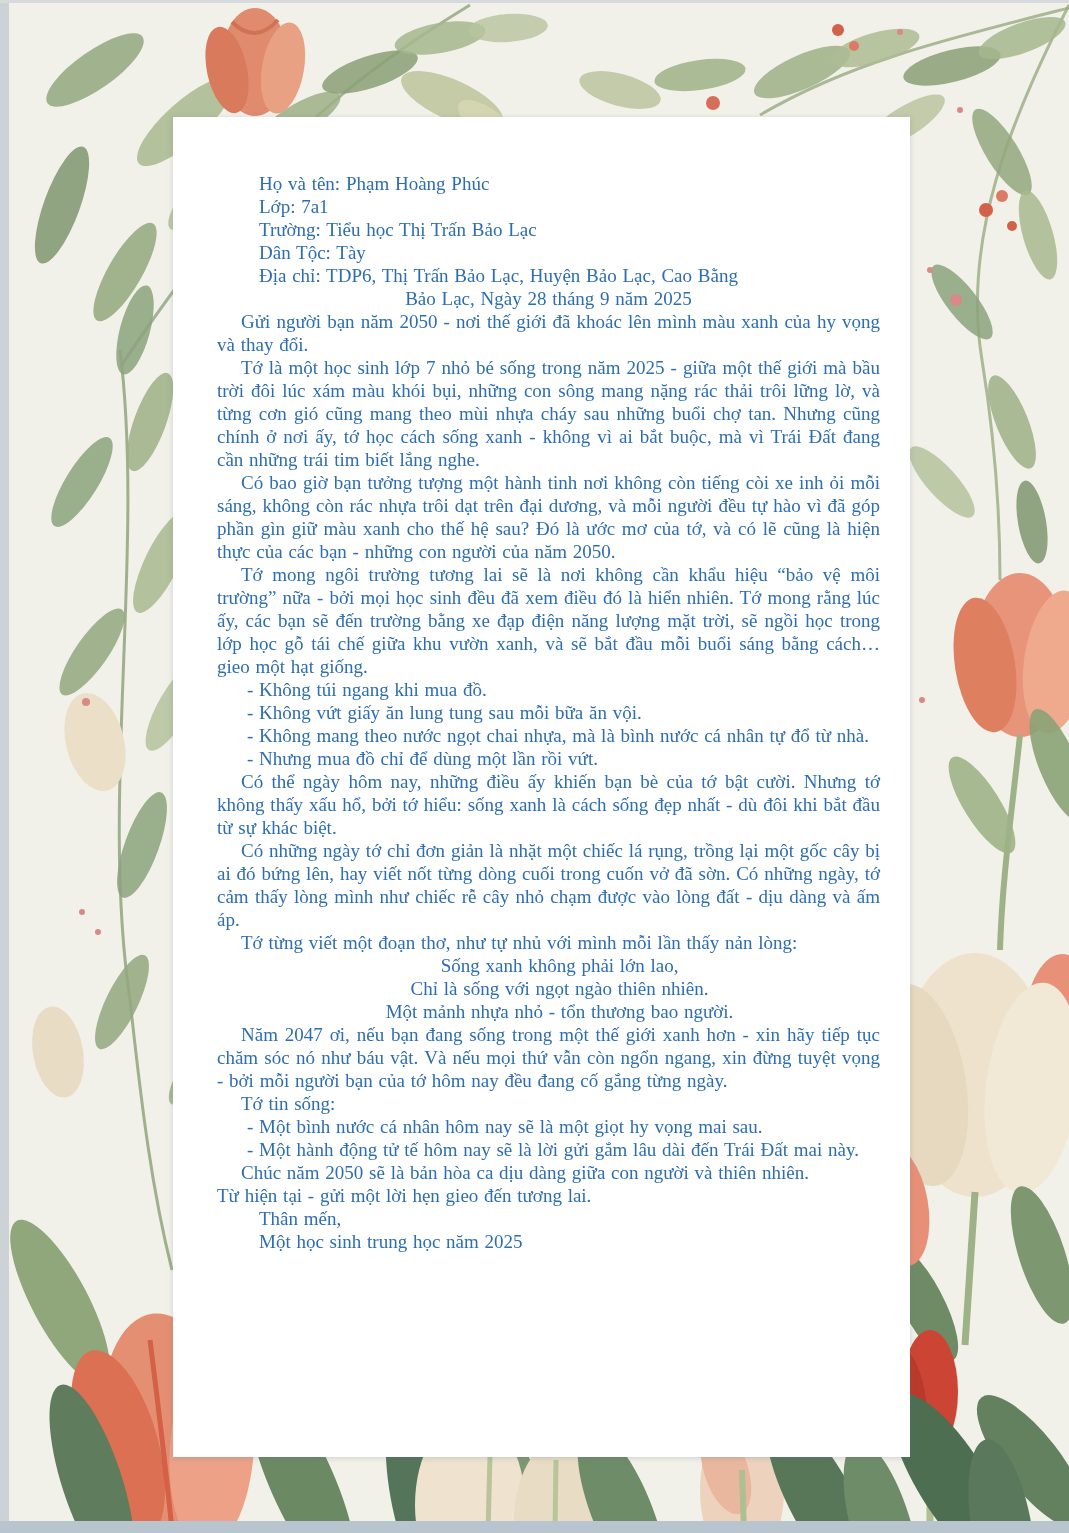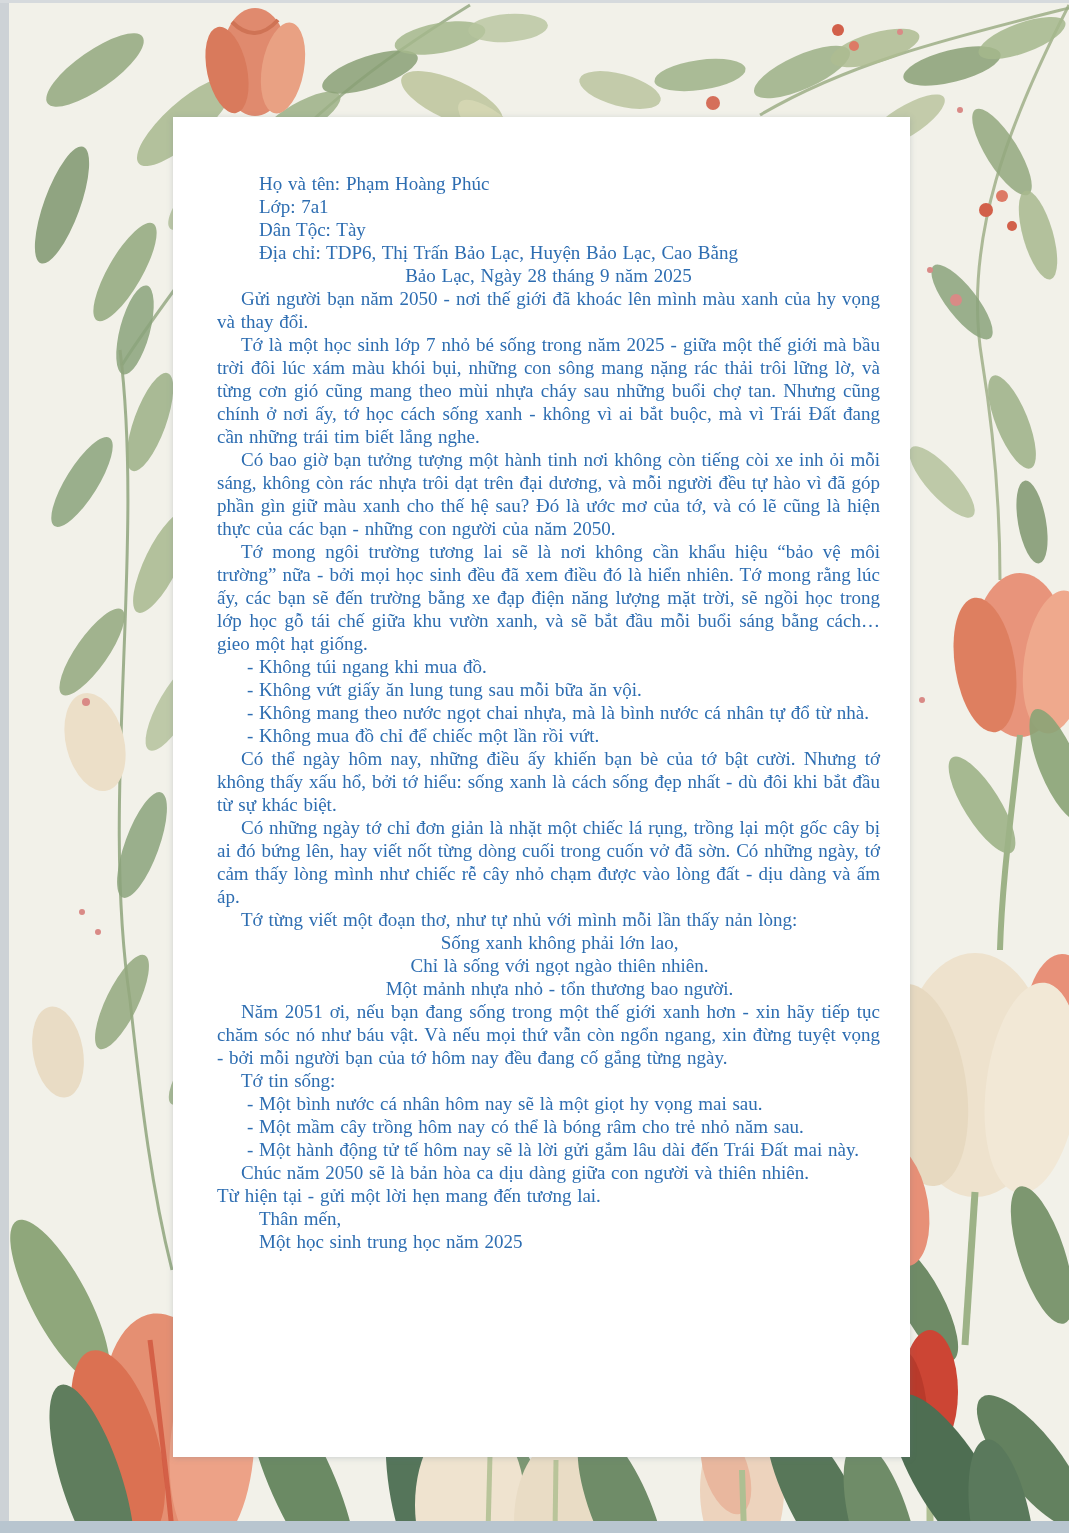--- a/index.html
+++ b/index.html
@@ -176,41 +176,41 @@
   </svg>
 
   <div class="edge-left"></div>
   <div class="edge-top"></div>
   <div class="edge-bottom"></div>
 
   <div class="paper">
     <div class="letter" id="letter-body">
         <div class="blk header">Họ và tên: Phạm Hoàng Phúc</div>
         <div class="blk header">Lớp: 7a1</div>
+        <div class="blk header">Trường: Tiểu học Thị Trấn Bảo Lạc</div>
         <div class="blk header">Dân Tộc: Tày</div>
         <div class="blk header">Địa chỉ: TDP6, Thị Trấn Bảo Lạc, Huyện Bảo Lạc, Cao Bằng</div>
         <div class="blk date">Bảo Lạc, Ngày 28 tháng 9 năm 2025</div>
         <div class="blk para">Gửi người bạn năm 2050 - nơi thế giới đã khoác lên mình màu xanh của hy vọng và thay đổi.</div>
         <div class="blk para">Tớ là một học sinh lớp 7 nhỏ bé sống trong năm 2025 - giữa một thế giới mà bầu trời đôi lúc xám màu khói bụi, những con sông mang nặng rác thải trôi lững lờ, và từng cơn gió cũng mang theo mùi nhựa cháy sau những buổi chợ tan. Nhưng cũng chính ở nơi ấy, tớ học cách sống xanh - không vì ai bắt buộc, mà vì Trái Đất đang cần những trái tim biết lắng nghe.</div>
         <div class="blk para">Có bao giờ bạn tưởng tượng một hành tinh nơi không còn tiếng còi xe inh ỏi mỗi sáng, không còn rác nhựa trôi dạt trên đại dương, và mỗi người đều tự hào vì đã góp phần gìn giữ màu xanh cho thế hệ sau? Đó là ước mơ của tớ, và có lẽ cũng là hiện thực của các bạn - những con người của năm 2050.</div>
         <div class="blk para">Tớ mong ngôi trường tương lai sẽ là nơi không cần khẩu hiệu “bảo vệ môi trường” nữa - bởi mọi học sinh đều đã xem điều đó là hiển nhiên. Tớ mong rằng lúc ấy, các bạn sẽ đến trường bằng xe đạp điện năng lượng mặt trời, sẽ ngồi học trong lớp học gỗ tái chế giữa khu vườn xanh, và sẽ bắt đầu mỗi buổi sáng bằng cách… gieo một hạt giống.</div>
         <div class="blk item">- Không túi ngang khi mua đồ.</div>
         <div class="blk item">- Không vứt giấy ăn lung tung sau mỗi bữa ăn vội.</div>
         <div class="blk item">- Không mang theo nước ngọt chai nhựa, mà là bình nước cá nhân tự đổ từ nhà.</div>
-        <div class="blk item">- Không mua đồ chỉ để chiếc một lần rồi vứt.</div>
+        <div class="blk item">- Nhưng mua đồ chỉ để dùng một lần rồi vứt.</div>
         <div class="blk para">Có thể ngày hôm nay, những điều ấy khiến bạn bè của tớ bật cười. Nhưng tớ không thấy xấu hổ, bởi tớ hiểu: sống xanh là cách sống đẹp nhất - dù đôi khi bắt đầu từ sự khác biệt.</div>
         <div class="blk para">Có những ngày tớ chỉ đơn giản là nhặt một chiếc lá rụng, trồng lại một gốc cây bị ai đó bứng lên, hay viết nốt từng dòng cuối trong cuốn vở đã sờn. Có những ngày, tớ cảm thấy lòng mình như chiếc rễ cây nhỏ chạm được vào lòng đất - dịu dàng và ấm áp.</div>
         <div class="blk para">Tớ từng viết một đoạn thơ, như tự nhủ với mình mỗi lần thấy nản lòng:</div>
         <div class="blk poem">Sống xanh không phải lớn lao,</div>
         <div class="blk poem">Chỉ là sống với ngọt ngào thiên nhiên.</div>
         <div class="blk poem">Một mảnh nhựa nhỏ - tổn thương bao người.</div>
-        <div class="blk para">Năm 2051 ơi, nếu bạn đang sống trong một thế giới xanh hơn - xin hãy tiếp tục chăm sóc nó như báu vật. Và nếu mọi thứ vẫn còn ngổn ngang, xin đừng tuyệt vọng - bởi mỗi người bạn của tớ hôm nay đều đang cố gắng từng ngày.</div>
+        <div class="blk para">Năm 2047 ơi, nếu bạn đang sống trong một thế giới xanh hơn - xin hãy tiếp tục chăm sóc nó như báu vật. Và nếu mọi thứ vẫn còn ngổn ngang, xin đừng tuyệt vọng - bởi mỗi người bạn của tớ hôm nay đều đang cố gắng từng ngày.</div>
         <div class="blk para">Tớ tin sống:</div>
         <div class="blk item">- Một bình nước cá nhân hôm nay sẽ là một giọt hy vọng mai sau.</div>
-        <div class="blk item">- Một mầm cây trồng hôm nay có thể là bóng râm cho trẻ nhỏ năm sau.</div>
         <div class="blk item">- Một hành động tử tế hôm nay sẽ là lời gửi gắm lâu dài đến Trái Đất mai này.</div>
         <div class="blk para">Chúc năm 2050 sẽ là bản hòa ca dịu dàng giữa con người và thiên nhiên.</div>
-        <div class="blk plain">Từ hiện tại - gửi một lời hẹn mang đến tương lai.</div>
+        <div class="blk plain">Từ hiện tại - gửi một lời hẹn gieo đến tương lai.</div>
         <div class="blk sign">Thân mến,</div>
         <div class="blk sign">Một học sinh trung học năm 2025</div>
       </div>
   </div>
 </div>
 
 </body></html>

